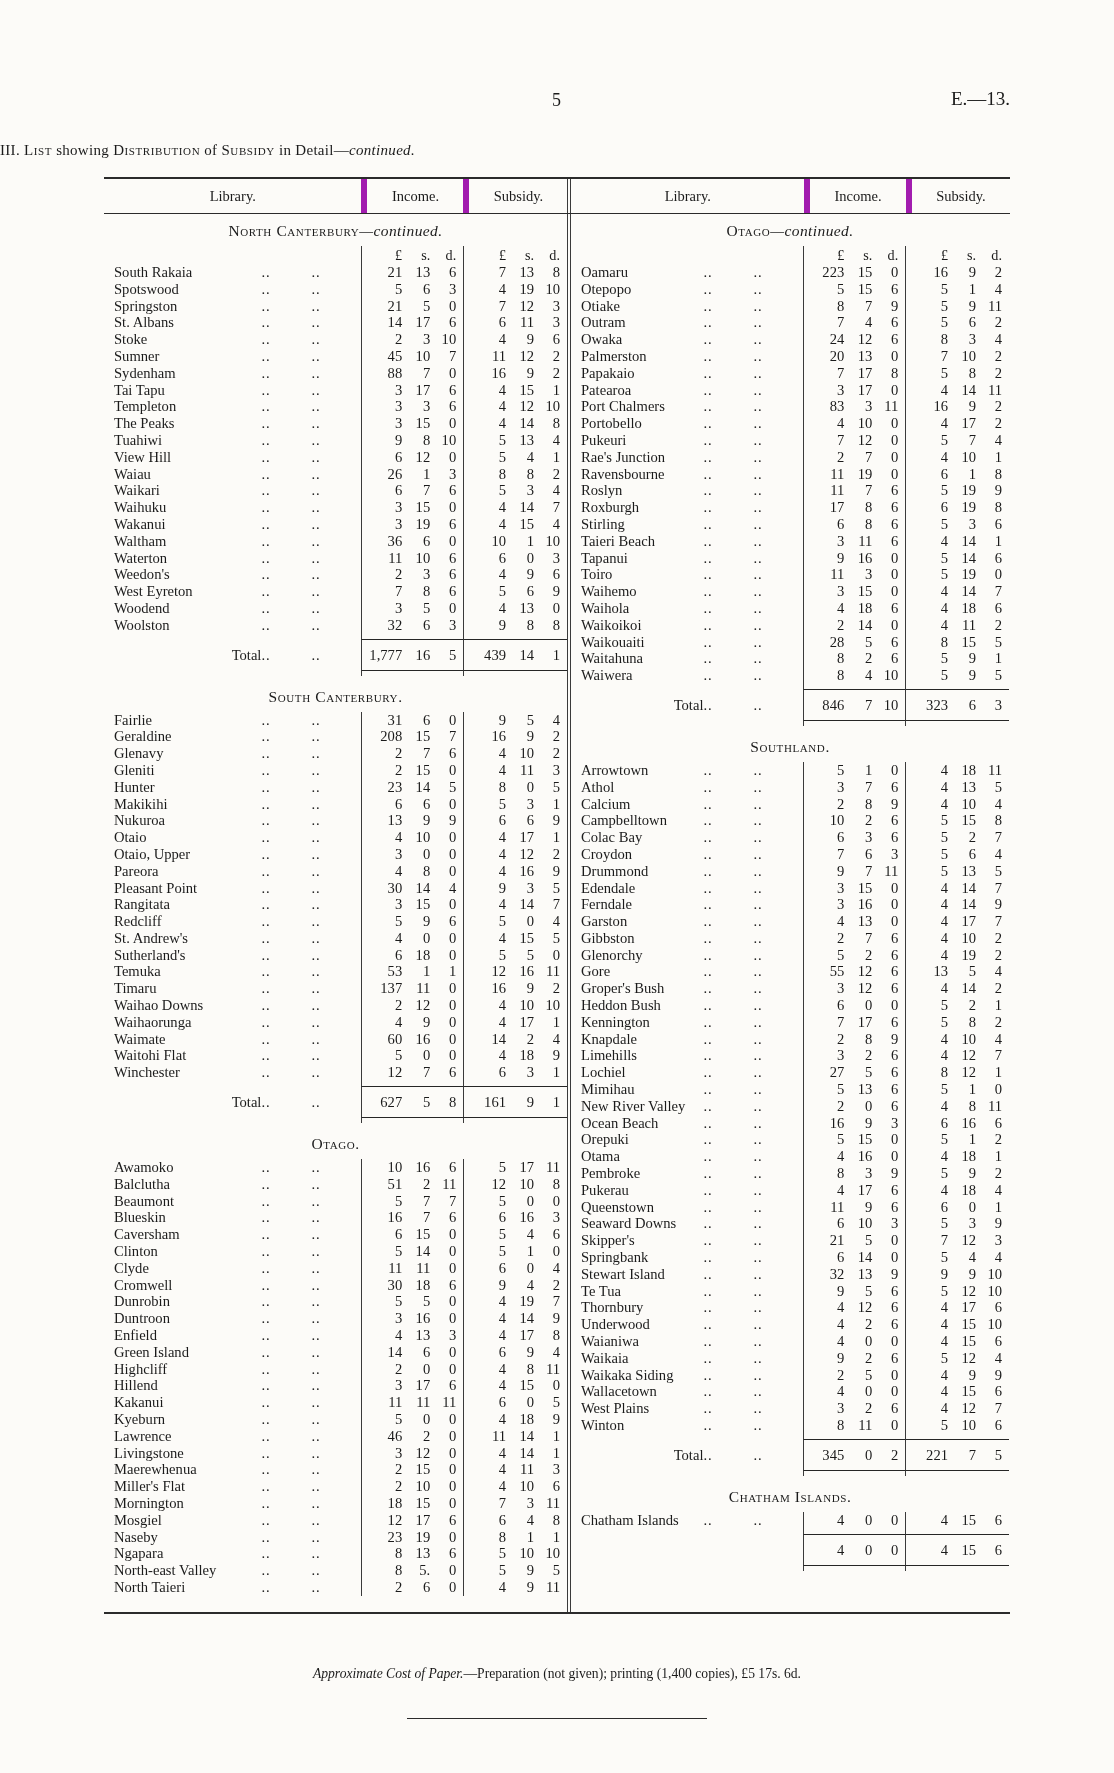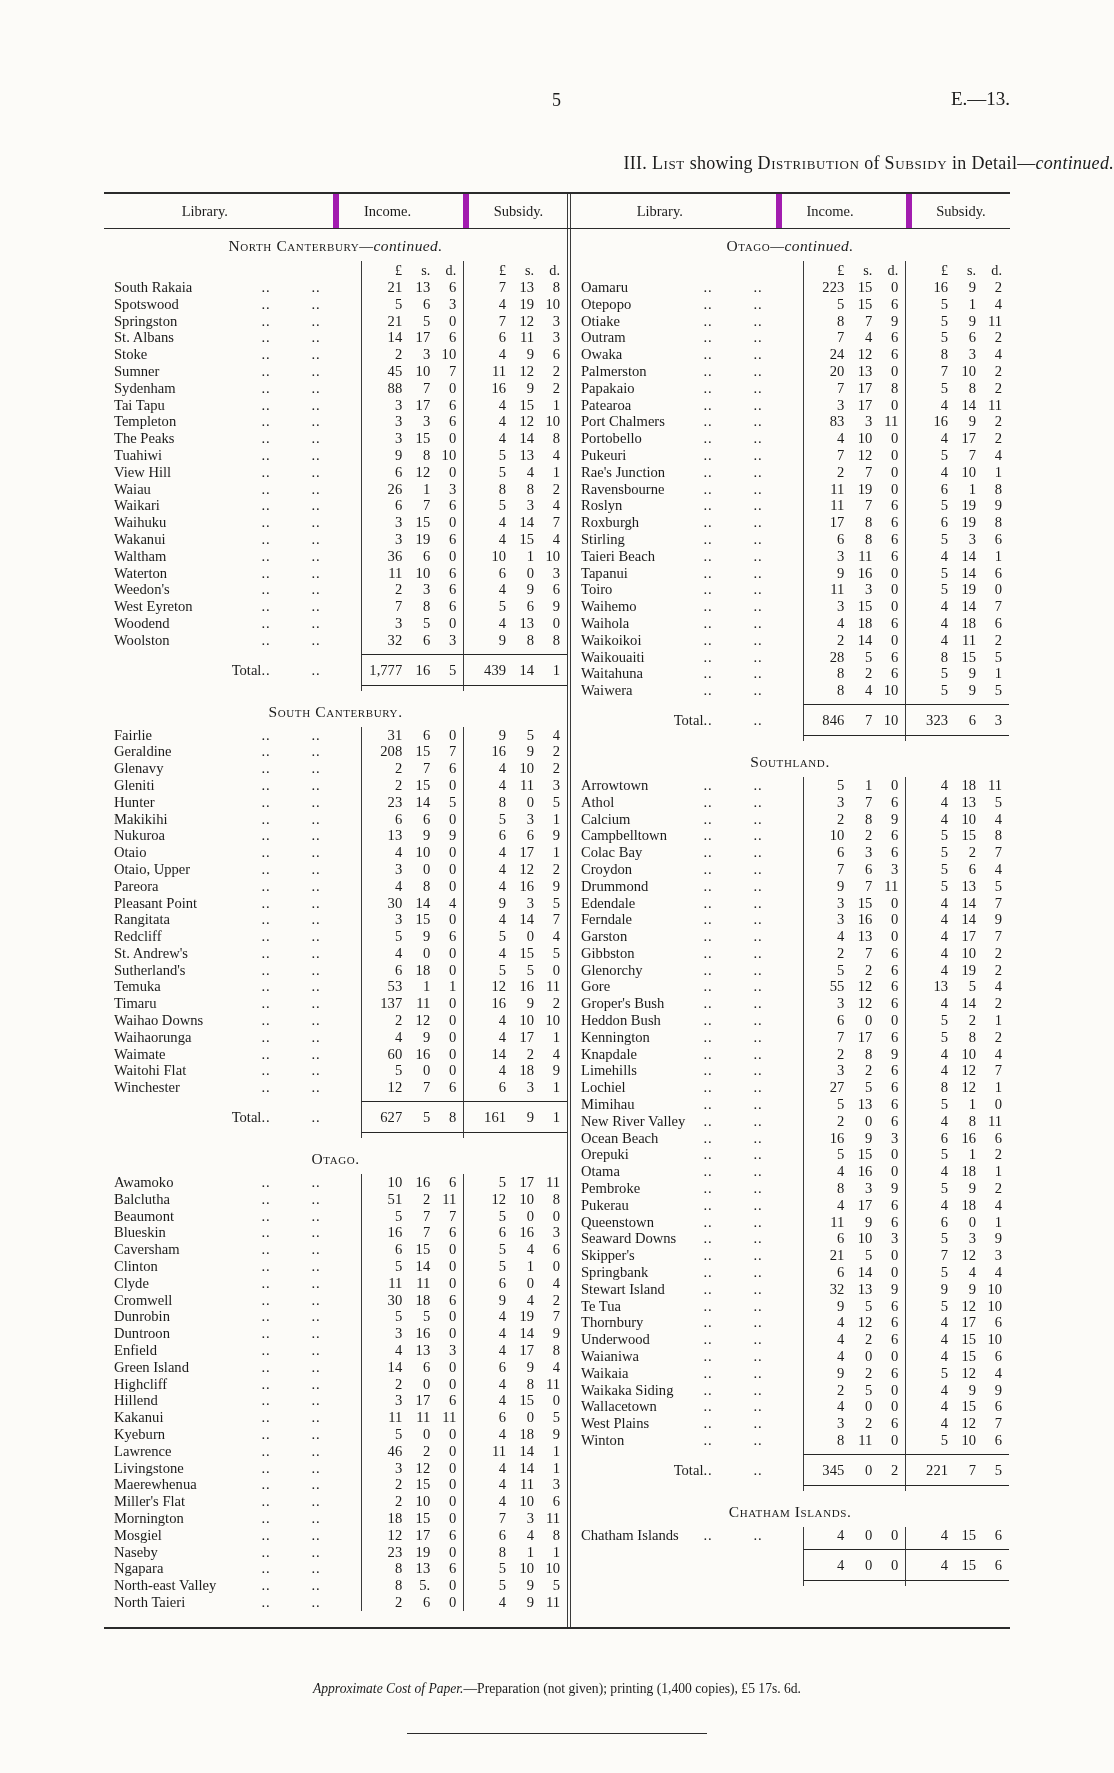--- a/index.html
+++ b/index.html
@@ -11,35 +11,35 @@
   }
   .page{
     position:relative;width:1114px;height:1773px;
     background:#fcfbf8;overflow:hidden;
   }
   
   .page-head{position:relative;width:906px;margin:0 auto;padding-top:90px;height:26px;}
   .pgnum{position:absolute;left:0;right:0;text-align:center;font-size:18px;letter-spacing:1px;}
   .docref{position:absolute;right:0;top:88px;font-size:19px;}
   .doc-title{
-    text-align:right;margin-top:37px;margin-bottom:18px;
-    font-size:18px;letter-spacing:.3px;
+    text-align:left;margin-top:26px;margin-bottom:18px;
+    font-size:15px;letter-spacing:.3px;
   }
   .sc{font-variant:small-caps;letter-spacing:.6px;}
   .it{font-style:italic;}
   
   .subsidy-table{
     width:906px;margin:0 auto;
     border-top:2px solid #2b2b2b;border-bottom:2px solid #2b2b2b;
   }
   .thead-row{
     display:flex;border-bottom:1.6px solid #2b2b2b;
     font-size:14.5px;
   }
-  .thead-half{display:flex;gap:28px;}
+  .thead-half{display:flex;}
   .thead-half.left{width:464px;border-right:1px solid #3a3a3a;}
   .thead-half.right{width:439px;border-left:1px solid #3a3a3a;margin-left:2px;}
   .th{padding:9px 0 8px;text-align:center;box-sizing:border-box;}
   .th.lib{flex:1;}
   .th.inc,.th.sub{border-left:6px solid #a21caf;font-family:Liberation Serif, serif;}
   .thead-half.left .th.inc{width:102px;}
   .thead-half.left .th.sub{width:104px;}
   .thead-half.right .th.inc{width:102px;}
   .thead-half.right .th.sub{width:104px;}
   .tbody{display:flex;align-items:stretch;}

